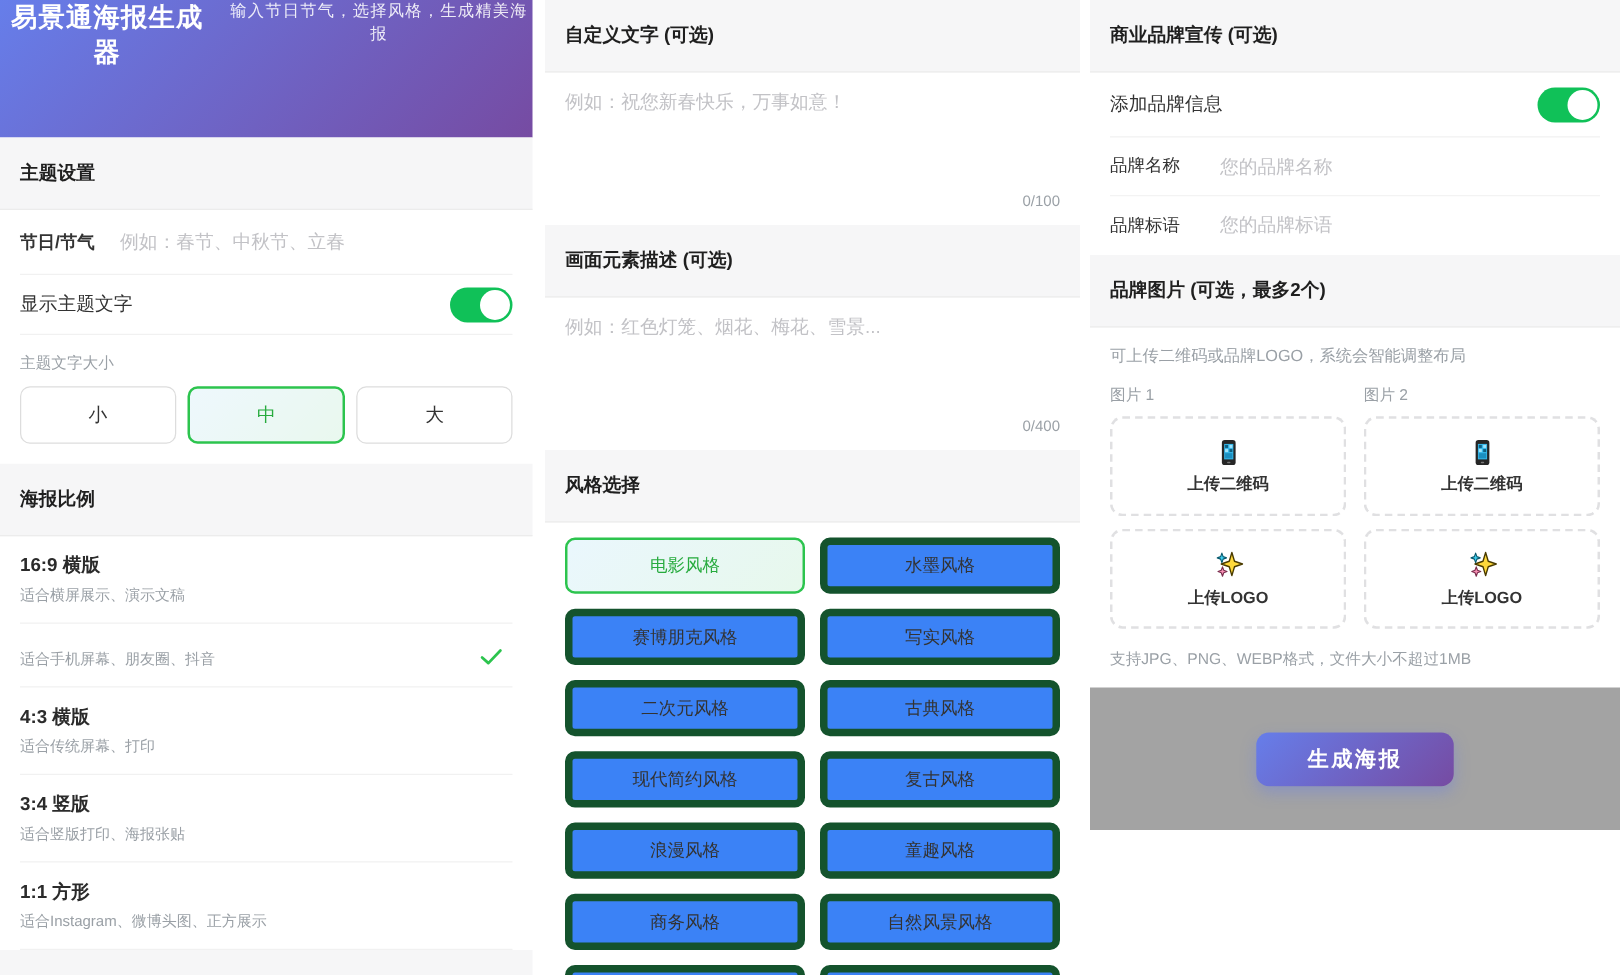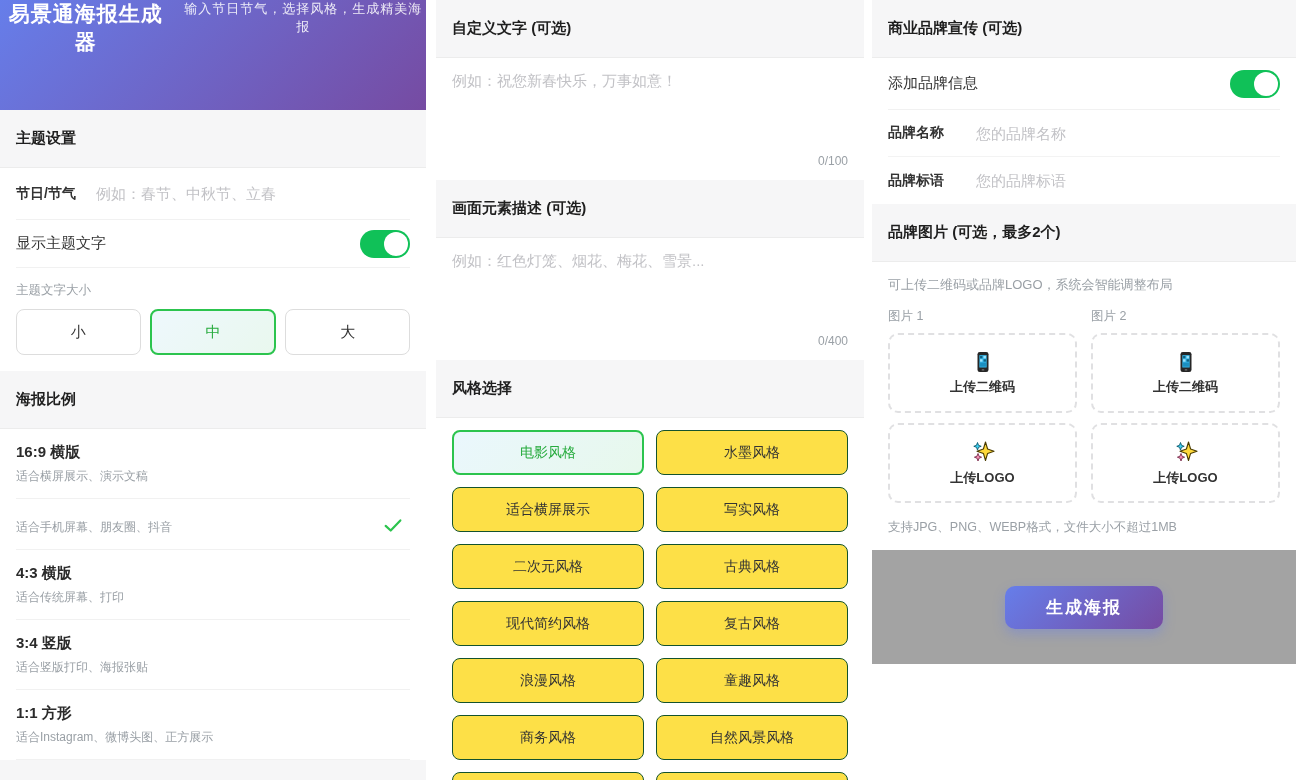--- a/index.html
+++ b/index.html
@@ -33,21 +33,21 @@
   }
 
   
   .form-row {
     display:flex; align-items:center;
     margin:0 16px; border-bottom:1px solid #f1f1f1;
   }
   .row-h52 { height:52px; } .row-h48 { height:48px; } .row-h47 { height:47px; border-bottom:1px solid #f3f3f3; }
   .row-label { font-size:14px; font-weight:bold; color:#333; width:80px; flex:none; }
   .row-label-normal { font-size:15px; color:#333; flex:1; }
-  .row-label-brand { font-size:14px; font-weight:bold; color:#333; width:88px; flex:none; }
+  .row-label-brand { font-size:14px; font-weight:normal; color:#333; width:88px; flex:none; }
   input.text-input {
     flex:1; border:none; outline:none; font-size:15px; color:#ef4444;
     font-family:inherit; background:transparent;
   }
   input.text-input::placeholder { color:#c2c2c6; }
 
   
   .toggle {
     width:50px; height:28px; border-radius:14px;
     background:#10c158; position:relative; flex:none; cursor:pointer;
@@ -97,21 +97,21 @@
     position:absolute; right:16px; bottom:12px;
     font-size:12px; color:#9aa0a6;
   }
 
   
   .style-grid {
     display:grid; grid-template-columns:repeat(2,1fr); gap:12px;
     padding:12px 16px; border-bottom:1px solid #f0f0f0;
   }
   .style-btn {
-    height:45px; background:#fde047; border:1px solid #14532d; border-radius:8px;
+    height:45px; background:#3b82f6; border:6px solid #14532d; border-radius:8px;
     font-size:14px; color:#333; font-family:inherit;
     display:flex; align-items:center; justify-content:center; cursor:pointer;
   }
   .style-btn.selected {
     border:2px solid #2cc44e;
     background:linear-gradient(135deg,#eaf7fd 0%,#e7f8ec 100%);
     color:#27ab3e;
   }
 
   
@@ -219,21 +219,21 @@
   <div class="band">画面元素描述 (可选)</div>
   <div class="ta-wrap">
     <textarea placeholder="例如：红色灯笼、烟花、梅花、雪景..." style=""></textarea>
     <span class="ta-counter">0/400</span>
   </div>
 
   <div class="band">风格选择</div>
   <div class="style-grid">
     <button class="style-btn selected">电影风格</button>
     <button class="style-btn">水墨风格</button>
-    <button class="style-btn">适合横屏展示</button>
+    <button class="style-btn">赛博朋克风格</button>
     <button class="style-btn">写实风格</button>
     <button class="style-btn">二次元风格</button>
     <button class="style-btn">古典风格</button>
     <button class="style-btn">现代简约风格</button>
     <button class="style-btn">复古风格</button>
     <button class="style-btn">浪漫风格</button>
     <button class="style-btn">童趣风格</button>
     <button class="style-btn">商务风格</button>
     <button class="style-btn">自然风景风格</button>
     <button class="style-btn">科幻风格</button>

